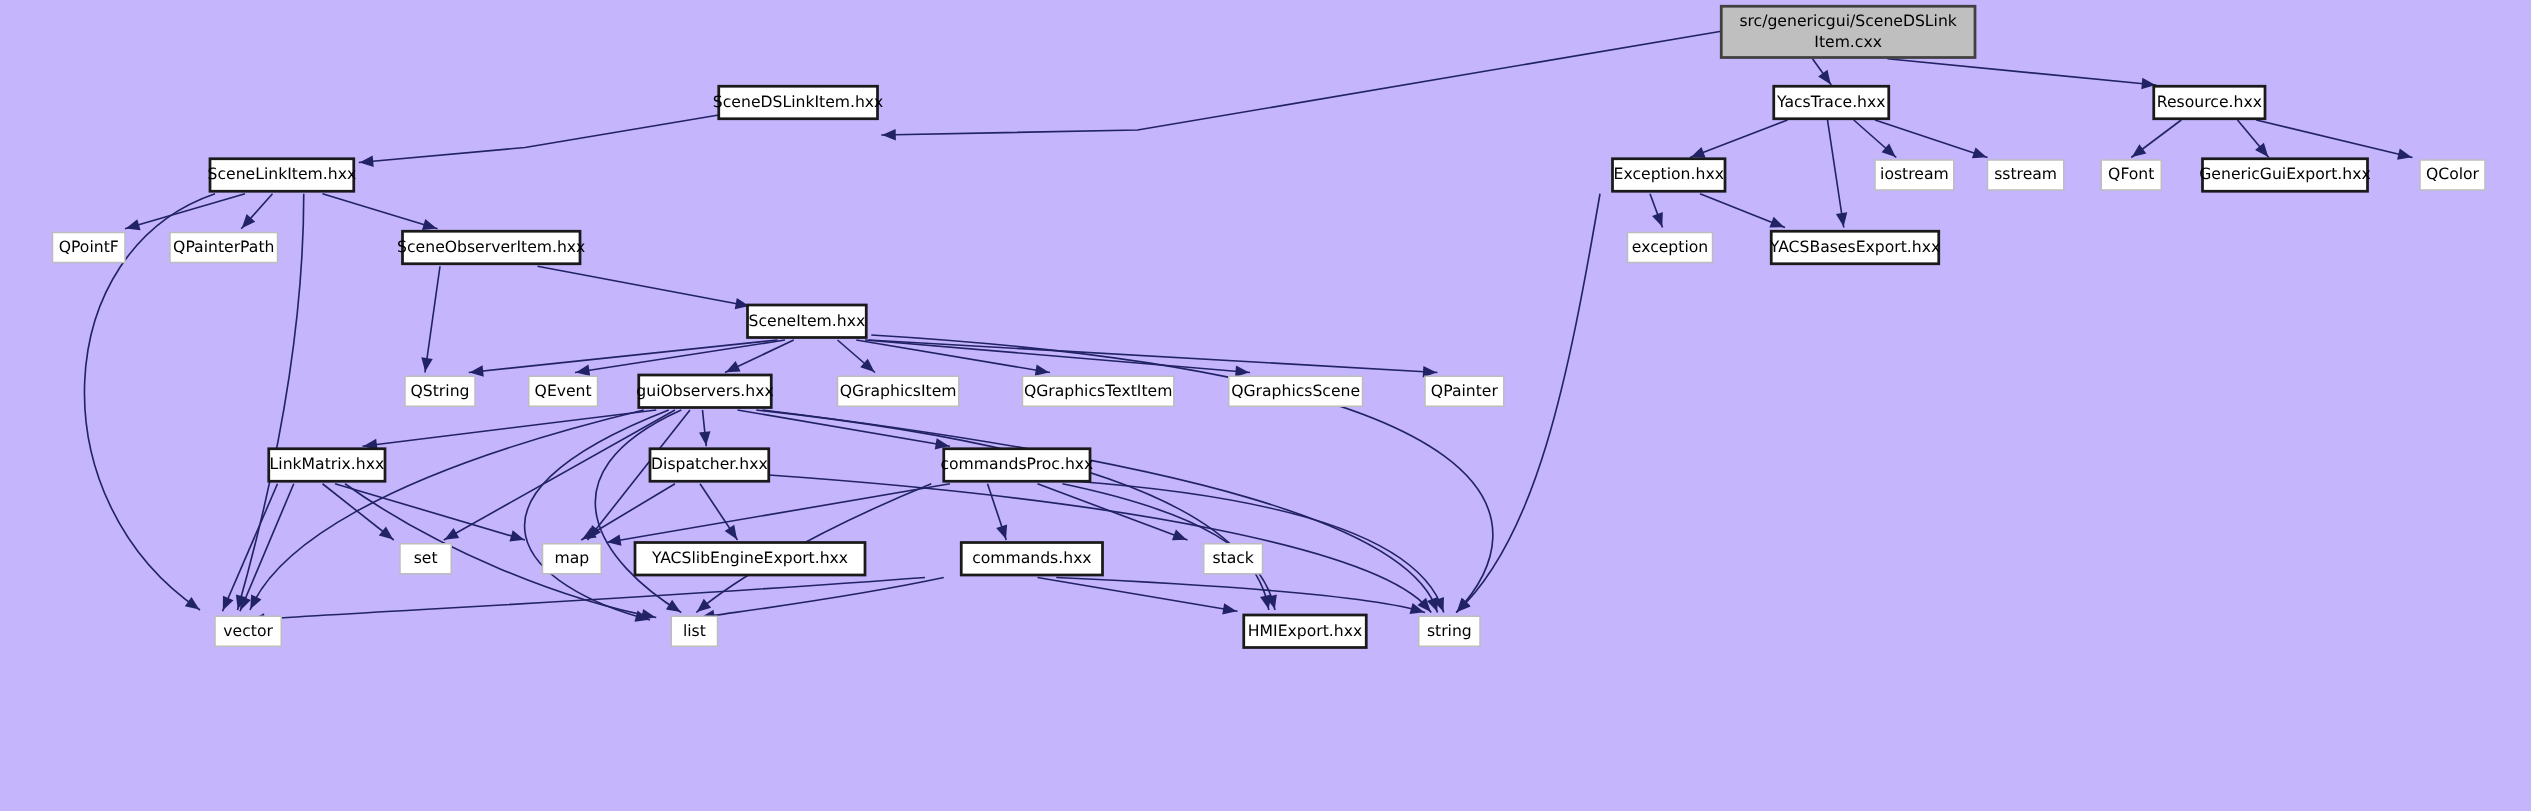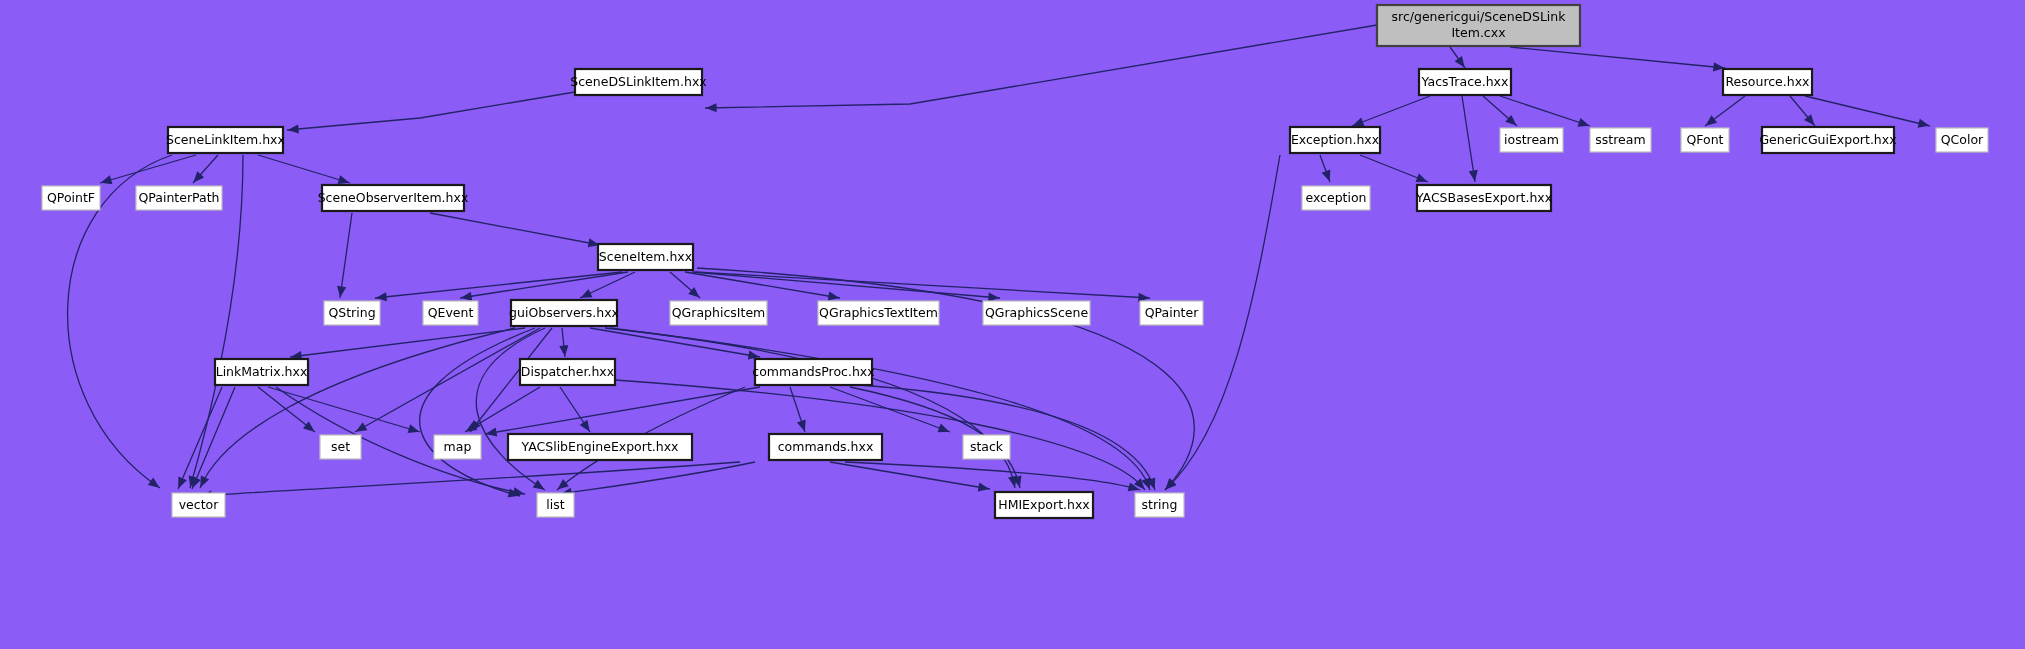--- a/index.html
+++ b/index.html
@@ -1,17 +1,17 @@
 <!DOCTYPE html>
 <html><head>
 <meta charset="utf-8">
 <style>
   html,body{margin:0;padding:0;background:#ffffff;}
   body{font-family:"DejaVu Sans","Liberation Sans",sans-serif;}
-  #graph-wrap{position:relative;width:2025px;height:649px;overflow:hidden;background:#8b5cf6;}
+  #graph-wrap{position:relative;width:2025px;height:649px;overflow:hidden;background:#c4b5fd;}
   svg#graph-svg{position:absolute;left:0;top:0;width:2025px;height:649px;display:block;}
   .node-rect{fill:#ffffff;}
   .node-rect.light{stroke:#bdbdbd;stroke-width:1.2;}
   .node-rect.bold{stroke:#1a1a1a;stroke-width:2.2;}
   .node-rect.root{fill:#bfbfbf;stroke:#404040;stroke-width:2.2;}
   .node-label{font-family:"DejaVu Sans","Liberation Sans",sans-serif;fill:#000000;text-anchor:middle;dominant-baseline:middle;}
   .edge{fill:none;stroke:#222266;stroke-width:1.3;}
   .arrow-head{fill:#222266;stroke:none;}
 </style>
 </head>

